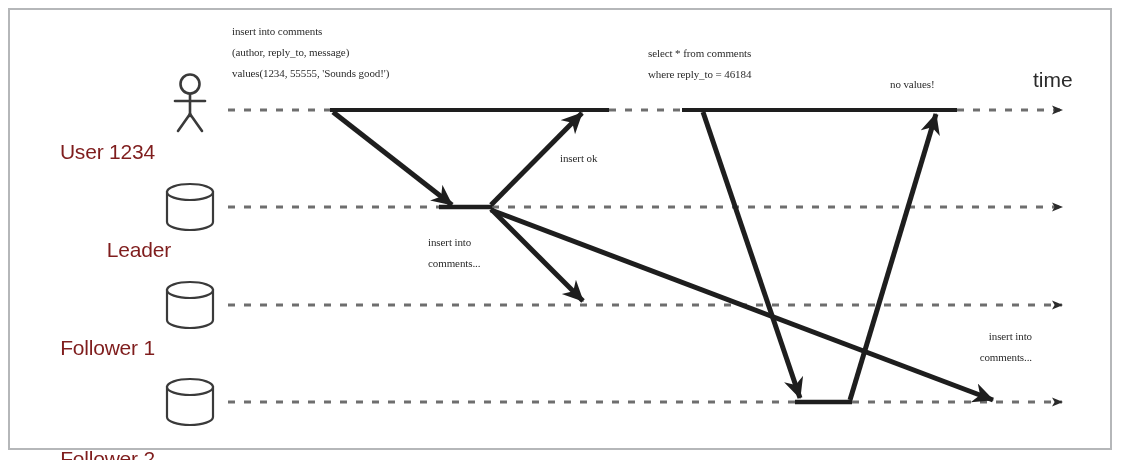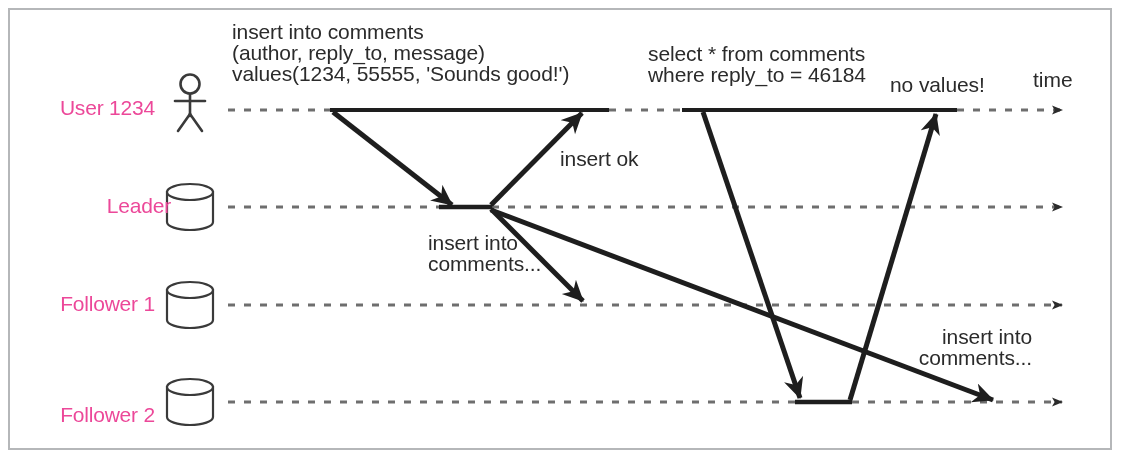--- a/index.html
+++ b/index.html
@@ -32,29 +32,30 @@
     position: absolute;
     left: 0;
     top: 0;
     width: 1122px;
     height: 460px;
   }
   .lane-label {
     position: absolute;
     font-family: "Liberation Sans", sans-serif;
     font-size: 21px;
-    color: #ec4899;
+    color: #7f1d1d;
     text-align: right;
     white-space: nowrap;
     letter-spacing: -0.2px;
+    margin-top: 44px;
   }
   .msg-label {
     position: absolute;
-    font-family: Liberation Sans, sans-serif;
-    font-size: 21px;
+    font-family: Liberation Serif, serif;
+    font-size: 11px;
     line-height: 21px;
     color: #2b2b2b;
     white-space: pre;
     letter-spacing: -0.1px;
   }
   .time-label {
     position: absolute;
     font-family: "Liberation Sans", sans-serif;
     font-size: 21px;
     color: #2b2b2b;

